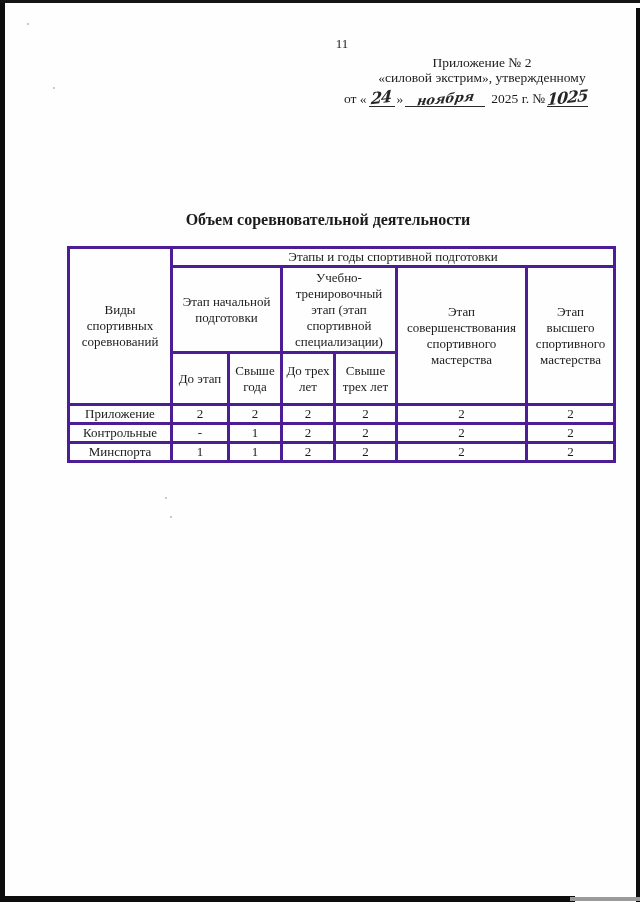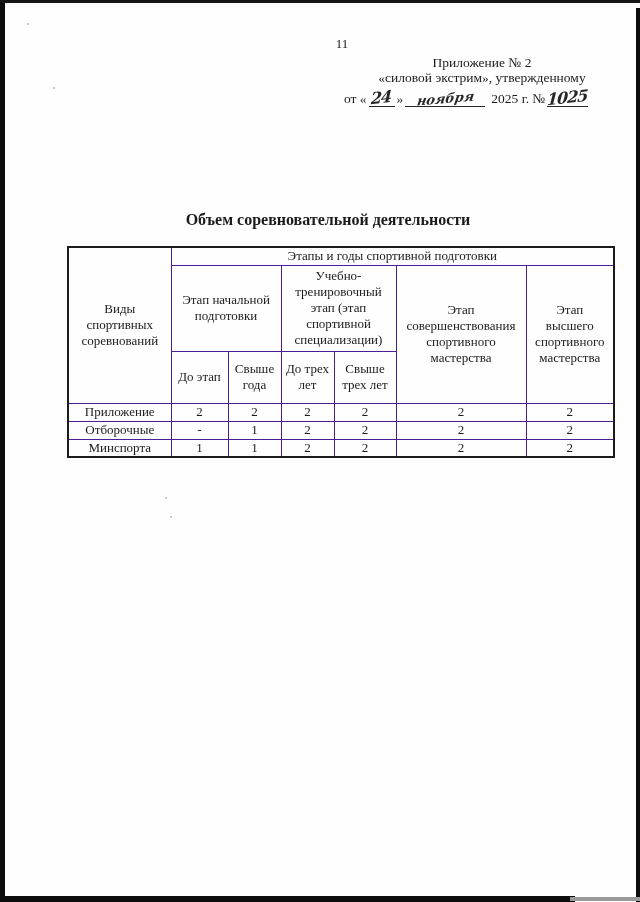--- a/index.html
+++ b/index.html
@@ -58,21 +58,21 @@
     text-align:center;font-weight:700;font-size:16px;
   }
 
   table.vol{
     position:absolute;left:67px;top:246px;
     border-collapse:collapse;table-layout:fixed;
     width:546px;
     font-size:13px;
   }
   table.vol td{
-    border:1px solid #4c1d95;
+    border:3px solid #4c1d95;
     text-align:center;vertical-align:middle;
     white-space:pre-line;line-height:16px;
     padding:0 1px;overflow:hidden;
   }
   table.vol{border:2px solid #1c1c1c;}
   tr.r-group{height:18px;}
   tr.r-stage{height:86px;}
   tr.r-sub{height:52px;}
   tr.r-data{height:18px;}
 </style>
@@ -154,21 +154,21 @@
       <tr class="r-data">
         <td>Приложение</td>
         <td>2</td>
         <td>2</td>
         <td>2</td>
         <td>2</td>
         <td>2</td>
         <td>2</td>
       </tr>
       <tr class="r-data">
-        <td>Отборочные</td>
+        <td>Контрольные</td>
         <td>-</td>
         <td>1</td>
         <td>2</td>
         <td>2</td>
         <td>2</td>
         <td>2</td>
       </tr>
       <tr class="r-data">
         <td>Минспорта</td>
         <td>1</td>

